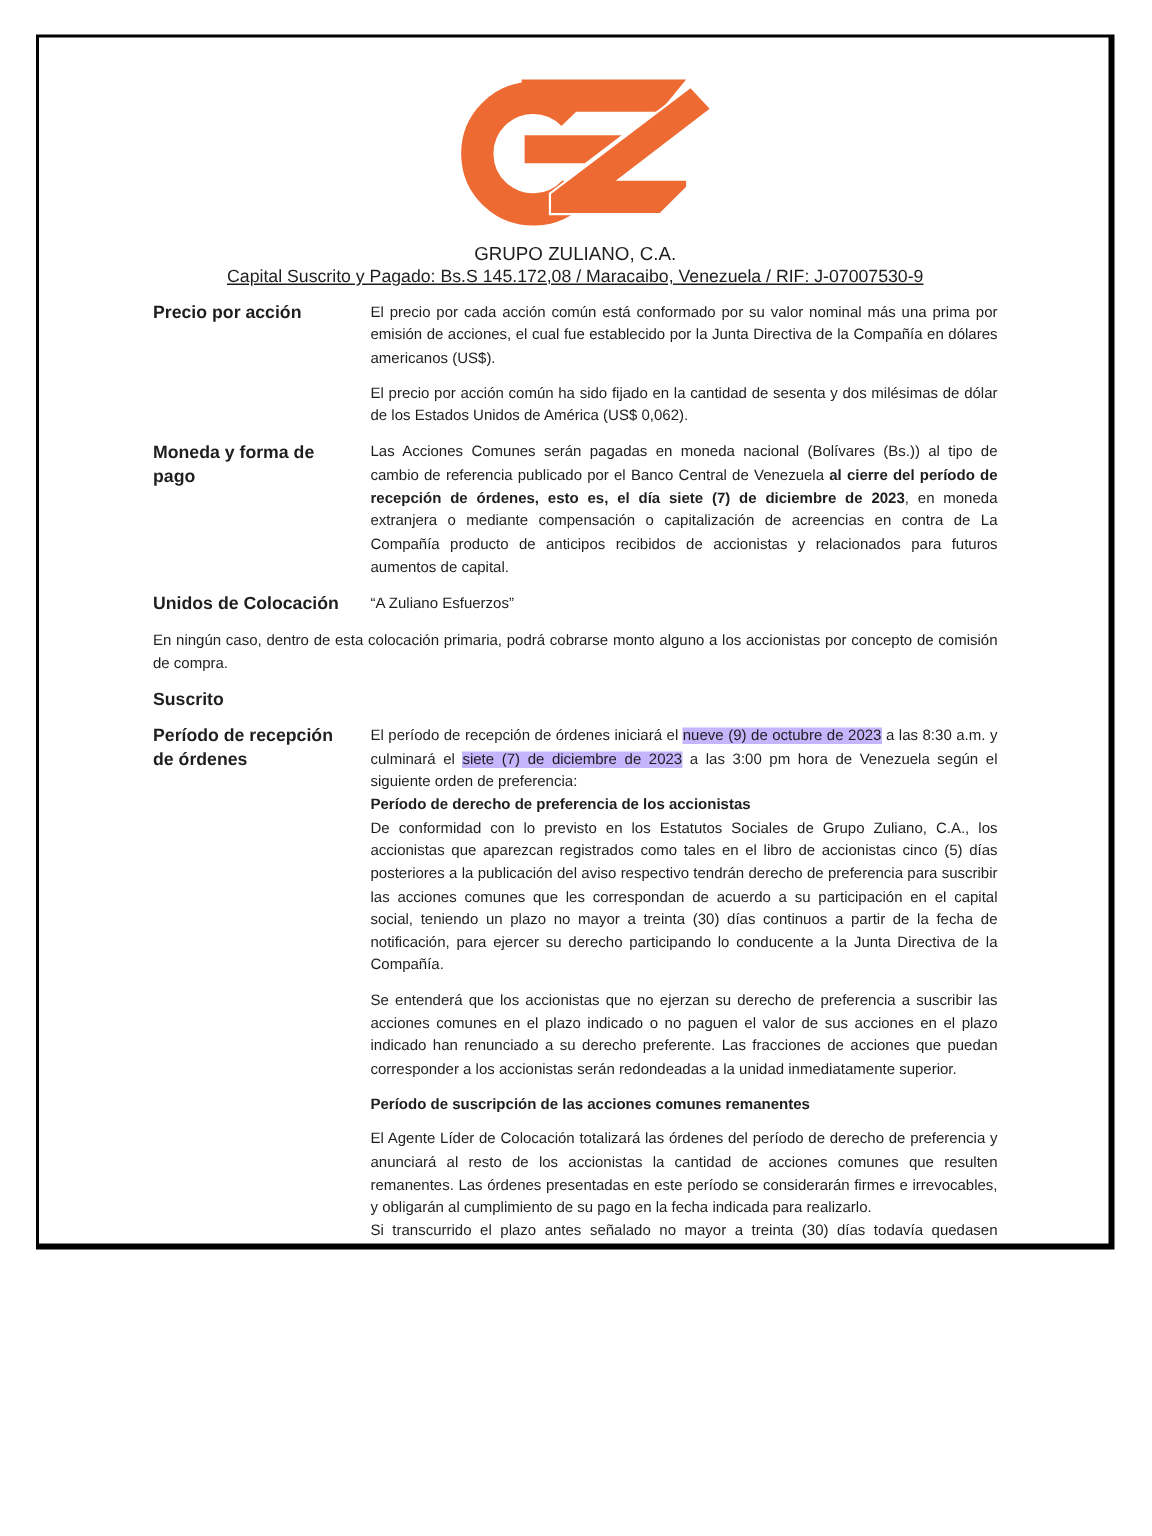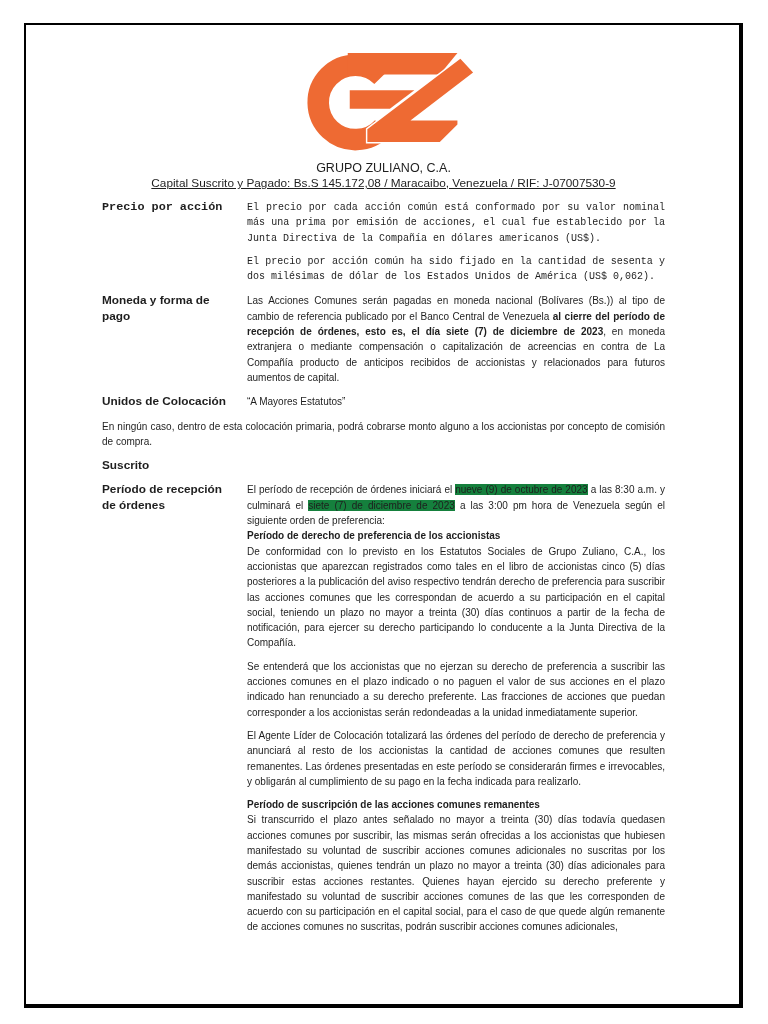--- a/index.html
+++ b/index.html
@@ -10,21 +10,21 @@
     height: 1024px;
     font-family: "Liberation Sans", "DejaVu Sans", sans-serif;
     color: #1e1e1e;
     -webkit-font-smoothing: antialiased;
   }
   .page-frame {
     position: absolute;
     left: 24px;
     top: 23px;
     width: 719px;
-    height: 985px;
+    height: 810px;
     box-sizing: border-box;
     border: 2px solid #000;
     border-right-width: 4px;
     border-bottom-width: 4px;
     background: #fff;
     overflow: hidden;
     padding: 18px 74px 6px 76px;
   }
   .logo-wrap {
     text-align: center;
@@ -43,21 +43,21 @@
     line-height: 15px;
     margin: 0 0 9px 0;
     text-decoration: underline;
   }
   .sections { }
   .section-row {
     display: flex;
     align-items: flex-start;
     margin-top: 9px;
   }
-  .section-row:first-child { margin-top: 0; font-family: Liberation Mono, monospace; }
+  .section-row:first-child { margin-top: 0; }
   .section-label {
     flex: 0 0 145px;
     width: 145px;
     font-weight: bold;
     font-size: 11.8px;
     line-height: 15.3px;
     padding-right: 10px;
     box-sizing: border-box;
   }
   .section-body {
@@ -65,21 +65,21 @@
     min-width: 0;
   }
   .section-body p {
     margin: 8px 0 0 0;
     font-size: 10px;
     line-height: 15.3px;
     text-align: justify;
   }
   .section-body p:first-child, .section-body p.tight { margin-top: 0; }
   .run-bold { font-weight: bold; }
-  .run-highlight { background: #15803d; }
+  .run-highlight { background: #c4b5fd; }
 </style>
 </head>
 <body>
 
 <div class="page-frame">
 
   <div class="logo-wrap">
     
     <svg width="186" height="110" viewBox="0 0 190 112" aria-hidden="true">
 
@@ -106,38 +106,38 @@
       </div>
       <div class="section-row">
         <div class="section-label">Moneda y forma de pago</div>
         <div class="section-body">
           <p><span class="">Las Acciones Comunes serán pagadas en moneda nacional (Bolívares (Bs.)) al tipo de cambio de referencia publicado por el Banco Central de Venezuela </span><span class="run-bold ">al cierre del período de recepción de órdenes, esto es, el día siete (7) de diciembre de 2023</span><span class="">, en moneda extranjera o mediante compensación o capitalización de acreencias en contra de La Compañía producto de anticipos recibidos de accionistas y relacionados para futuros aumentos de capital.</span></p>
         </div>
       </div>
       <div class="section-row">
         <div class="section-label">Unidos de Colocación</div>
         <div class="section-body">
-          <p><span class="">“A Mayores Estatutos”</span></p>
+          <p><span class="">“A Zuliano Esfuerzos”</span></p>
         </div>
       </div>
       <div class="section-row">
         <div class="section-body">
           <p><span class="">En ningún caso, dentro de esta colocación primaria, podrá cobrarse monto alguno a los accionistas por concepto de comisión de compra.</span></p>
         </div>
       </div>
       <div class="section-row">
         <div class="section-label">Suscrito</div>
       </div>
       <div class="section-row">
         <div class="section-label">Período de recepción de órdenes</div>
         <div class="section-body">
           <p><span class="">El período de recepción de órdenes iniciará el </span><span class="run-highlight">nueve (9) de octubre de 2023</span><span class=""> a las 8:30 a.m. y culminará el </span><span class="run-highlight">siete (7) de diciembre de 2023</span><span class=""> a las 3:00 pm hora de Venezuela según el siguiente orden de preferencia:</span></p>
           <p class="tight"><span class="run-bold ">Período de derecho de preferencia de los accionistas</span></p>
           <p class="tight"><span class="">De conformidad con lo previsto en los Estatutos Sociales de Grupo Zuliano, C.A., los accionistas que aparezcan registrados como tales en el libro de accionistas cinco (5) días posteriores a la publicación del aviso respectivo tendrán derecho de preferencia para suscribir las acciones comunes que les correspondan de acuerdo a su participación en el capital social, teniendo un plazo no mayor a treinta (30) días continuos a partir de la fecha de notificación, para ejercer su derecho participando lo conducente a la Junta Directiva de la Compañía.</span></p>
           <p><span class="">Se entenderá que los accionistas que no ejerzan su derecho de preferencia a suscribir las acciones comunes en el plazo indicado o no paguen el valor de sus acciones en el plazo indicado han renunciado a su derecho preferente. Las fracciones de acciones que puedan corresponder a los accionistas serán redondeadas a la unidad inmediatamente superior.</span></p>
+          <p><span class="run-bold ">Período de suscripción de las acciones comunes remanentes</span></p>
           <p><span class="">El Agente Líder de Colocación totalizará las órdenes del período de derecho de preferencia y anunciará al resto de los accionistas la cantidad de acciones comunes que resulten remanentes. Las órdenes presentadas en este período se considerarán firmes e irrevocables, y obligarán al cumplimiento de su pago en la fecha indicada para realizarlo.</span></p>
-          <p><span class="run-bold ">Período de suscripción de las acciones comunes remanentes</span></p>
           <p class="tight"><span class="">Si transcurrido el plazo antes señalado no mayor a treinta (30) días todavía quedasen acciones comunes por suscribir, las mismas serán ofrecidas a los accionistas que hubiesen manifestado su voluntad de suscribir acciones comunes adicionales no suscritas por los demás accionistas, quienes tendrán un plazo no mayor a treinta (30) días adicionales para suscribir estas acciones restantes. Quienes hayan ejercido su derecho preferente y manifestado su voluntad de suscribir acciones comunes de las que les corresponden de acuerdo con su participación en el capital social, para el caso de que quede algún remanente de acciones comunes no suscritas, podrán suscribir acciones comunes adicionales,</span></p>
         </div>
       </div>
     </div>
 
 </div>
 
 </body></html>

